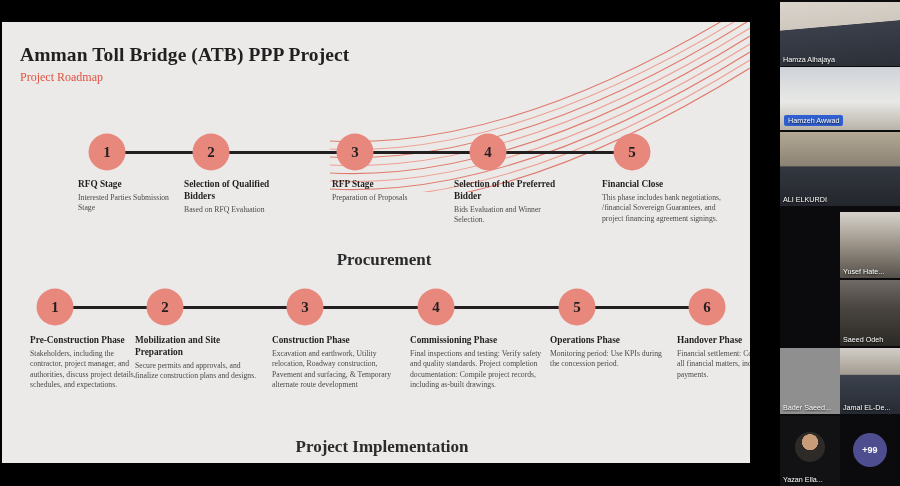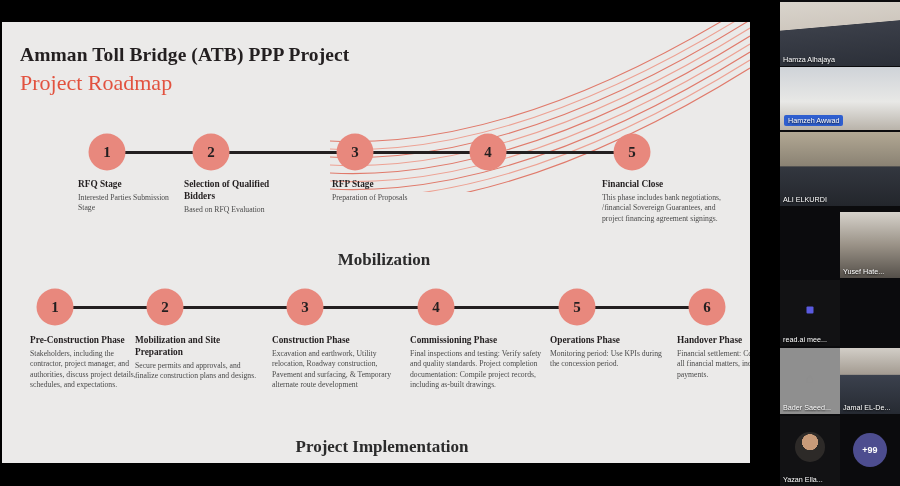--- a/index.html
+++ b/index.html
@@ -22,21 +22,21 @@
   #ribbon { position:absolute; right:0; top:0; width:420px; height:170px; pointer-events:none; }
 
   
   .title-main {
     position:absolute; left:18px; top:22px;
     font-size:19.5px; font-weight:bold; color:#231f20;
     letter-spacing:.1px; white-space:nowrap;
   }
   .title-sub {
     position:absolute; left:18px; top:48px;
-    font-size:22px; color:#e2523f; white-space:nowrap;
+    font-size:12px; color:#e2523f; white-space:nowrap;
   }
 
   
   .timeline { position:absolute; left:0; width:776px; height:0; }
   .tl-line {
     position:absolute; height:2.5px; background:#231f20; top:-1px;
   }
   .node {
     position:absolute; width:37px; height:37px; border-radius:50%;
     background:#e8887d; transform:translate(-50%,-50%);
@@ -142,27 +142,29 @@
           </div>
           <div class="step-text" style="left: 182px; top: 157px; width: 118px;">
             <div class="step-title">Selection of Qualified Bidders</div>
             <div class="step-desc">Based on RFQ Evaluation</div>
           </div>
           <div class="step-text" style="left: 330px; top: 157px; width: 92px;">
             <div class="step-title">RFP Stage</div>
             <div class="step-desc">Preparation of Proposals</div>
           </div>
           <div class="step-text" style="left: 452px; top: 157px; width: 110px;">
+            <div class="step-title">Selection of the Preferred Bidder</div>
+            <div class="step-desc">Bids Evaluation and Winner Selection.</div>
           </div>
           <div class="step-text" style="left: 600px; top: 157px; width: 134px;">
             <div class="step-title">Financial Close</div>
             <div class="step-desc">This phase includes bank negotiations, /financial Sovereign Guarantees, and project financing agreement signings.</div>
           </div>
         </div>
-      <div class="section-label" id="lbl-proc" style="left:382px; top:228px;">Mobilization</div>
+      <div class="section-label" id="lbl-proc" style="left:382px; top:228px;">Procurement</div>
 
       <div class="timeline" id="tl-impl" style="top:285px;">
           <div class="tl-line" style="left: 67px; width: 82px;"></div>
           <div class="tl-line" style="left: 177px; width: 112px;"></div>
           <div class="tl-line" style="left: 317px; width: 103px;"></div>
           <div class="tl-line" style="left: 448px; width: 113px;"></div>
           <div class="tl-line" style="left: 589px; width: 102px;"></div>
           <div class="node" style="left: 53px;">1</div>
           <div class="node" style="left: 163px;">2</div>
           <div class="node" style="left: 303px;">3</div>
@@ -211,23 +213,23 @@
         <div class="nm hl">Hamzeh  Awwad</div>
       </div>
       <div class="tile" style="left: 0px; top: 132px; width: 120px; height: 74px;">
         <div style="position: absolute; inset: 0px; background: linear-gradient(rgb(178, 168, 148) 0%, rgb(138, 130, 115) 46%, rgb(51, 55, 63) 47%, rgb(35, 38, 44) 100%);"></div>
         <div class="nm">ALI ELKURDI</div>
       </div>
       <div class="tile" style="left: 60px; top: 212px; width: 60px; height: 66px;">
         <div style="position: absolute; inset: 0px; background: linear-gradient(rgb(214, 210, 203) 0%, rgb(154, 146, 135) 50%, rgb(85, 80, 74) 100%);"></div>
         <div class="nm">Yusef Hate...</div>
       </div>
-      <div class="tile" style="left: 0px; top: 280px; width: 60px; height: 66px;">
-        <div class="ph-dot"></div>
-        <div class="nm">read.ai mee...</div>
+      <div class="tile" style="left: 60px; top: 280px; width: 60px; height: 66px;">
+        <div style="position: absolute; inset: 0px; background: linear-gradient(rgb(111, 106, 102) 0%, rgb(74, 69, 64) 42%, rgb(43, 41, 37) 100%);"></div>
+        <div class="nm">Saeed Odeh</div>
       </div>
       <div class="tile" style="left: 0px; top: 348px; width: 60px; height: 66px; background: rgb(143, 143, 143);">
         <div class="lock-ic">⌂</div>
         <div class="nm">Bader Saeed...</div>
       </div>
       <div class="tile" style="left: 60px; top: 348px; width: 60px; height: 66px;">
         <div style="position: absolute; inset: 0px; background: linear-gradient(rgb(210, 206, 199) 0%, rgb(163, 155, 145) 40%, rgb(59, 65, 77) 41%, rgb(38, 42, 50) 100%);"></div>
         <div class="nm">Jamal EL-De...</div>
       </div>
       <div class="tile" style="left: 0px; top: 416px; width: 60px; height: 70px;">

